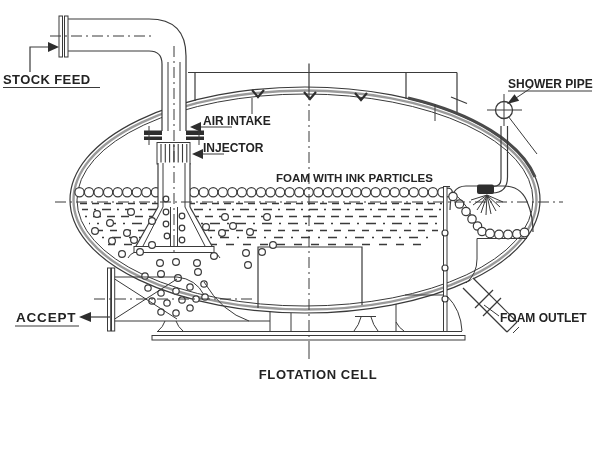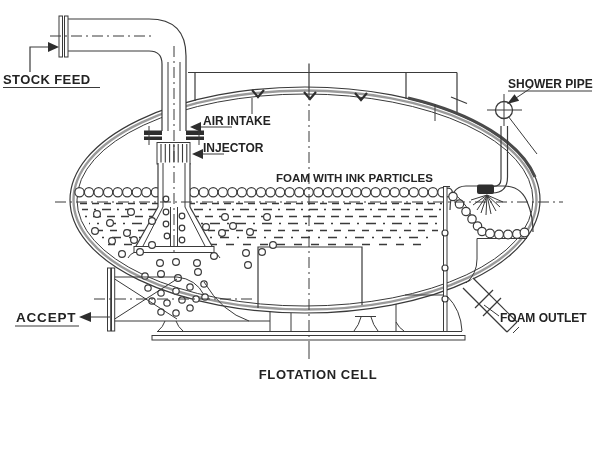--- a/index.html
+++ b/index.html
@@ -1,16 +1,16 @@
 <!DOCTYPE html>
 <html><head>
 <meta charset="utf-8">
 <style>
   html,body{margin:0;padding:0;background:#ffffff;}
-  .stage{position:relative;width:600px;height:454px;background:#ffffff;overflow:hidden;border-radius:18px;}
+  .stage{position:relative;width:600px;height:454px;background:#ffffff;overflow:hidden;}
   svg{display:block;}
   .ln{stroke:#3a3a3a;stroke-width:1.2;fill:none;stroke-linecap:butt;}
   .ln-th{stroke:#3a3a3a;stroke-width:1;fill:none;}
   .ln-bold{stroke:#4a4a4a;stroke-width:3.2;fill:none;}
   .band{stroke:#9a9a9a;stroke-width:2.4;fill:none;}
   .fillw{fill:#ffffff;stroke:none;}
   .blk{fill:#2e2e2e;stroke:none;}
   .cl{stroke:#3a3a3a;stroke-width:1;fill:none;stroke-dasharray:11 4 2 4;}
   .bub{fill:#ffffff;stroke:#3a3a3a;stroke-width:1.2;}
   .lbl{font-family:"Liberation Sans",sans-serif;font-weight:700;font-size:12px;fill:#232323;}

